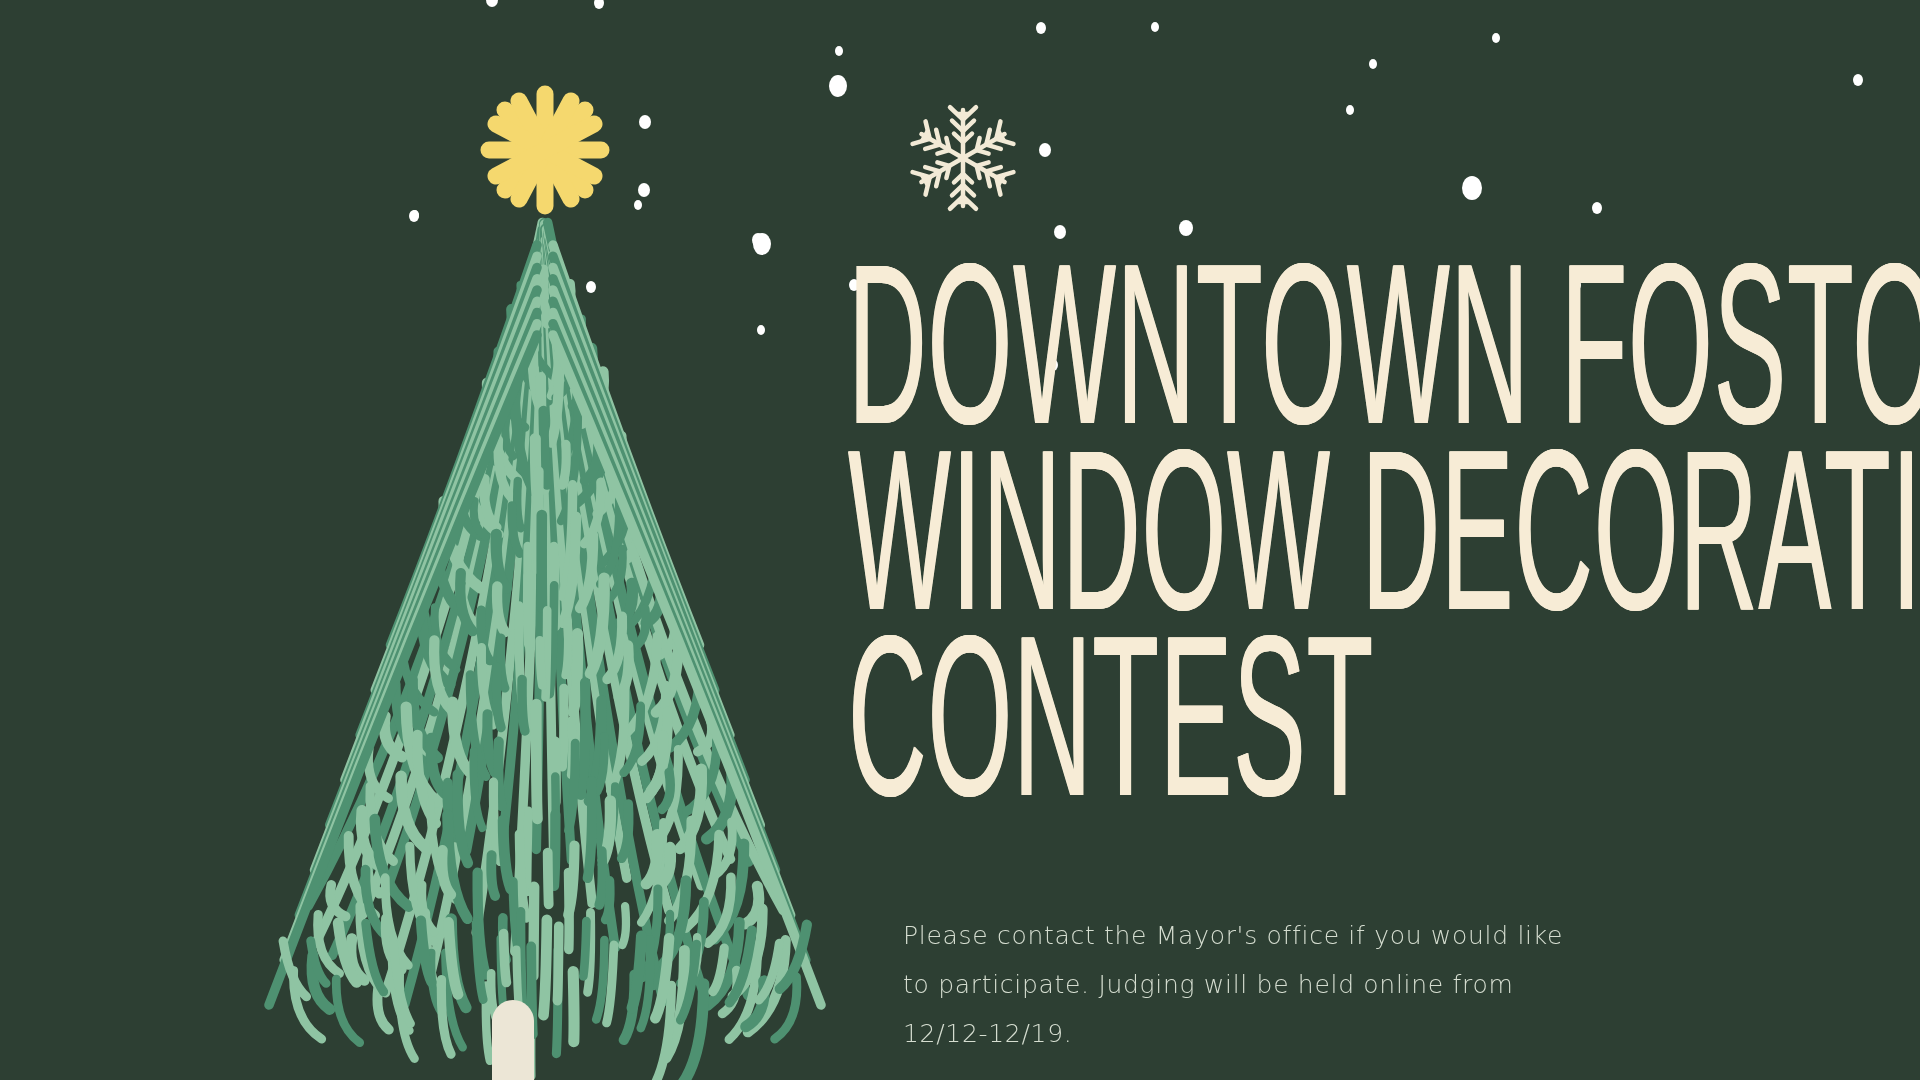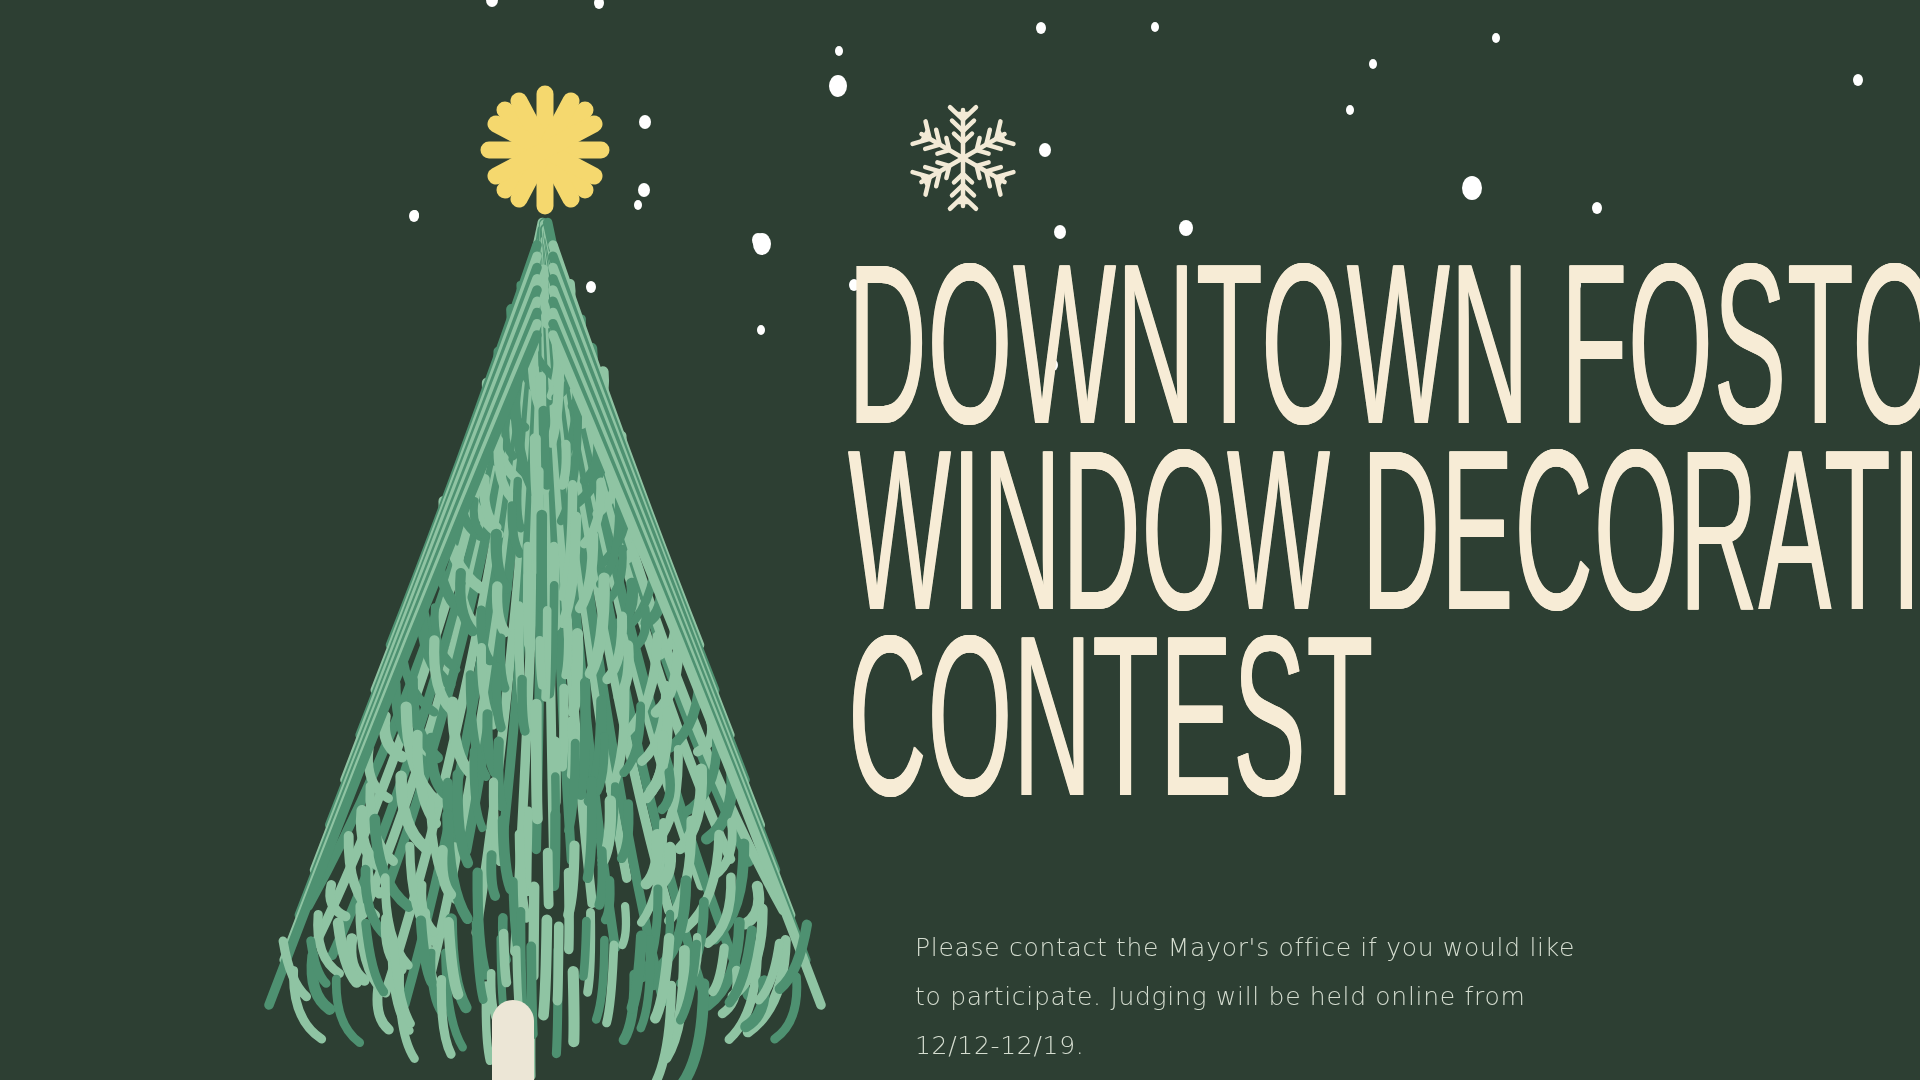--- a/index.html
+++ b/index.html
@@ -59,21 +59,21 @@
     position: absolute;
     left: 903px;
     top: 912px;
     width: 680px;
     color: #d5ddd0;
     font-family: "DejaVu Sans", sans-serif;
     font-size: 25px;
     line-height: 1.95;
     letter-spacing: 0.7px;
     font-weight: 300;
-    margin: 12px;
+    margin: 0;
   }
 </style>
 </head>
 <body>
 
 <div id="poster">
 
   <div id="bg-layer"></div>
 
   <svg id="art-svg" viewBox="0 0 1920 1080" aria-hidden="true">

